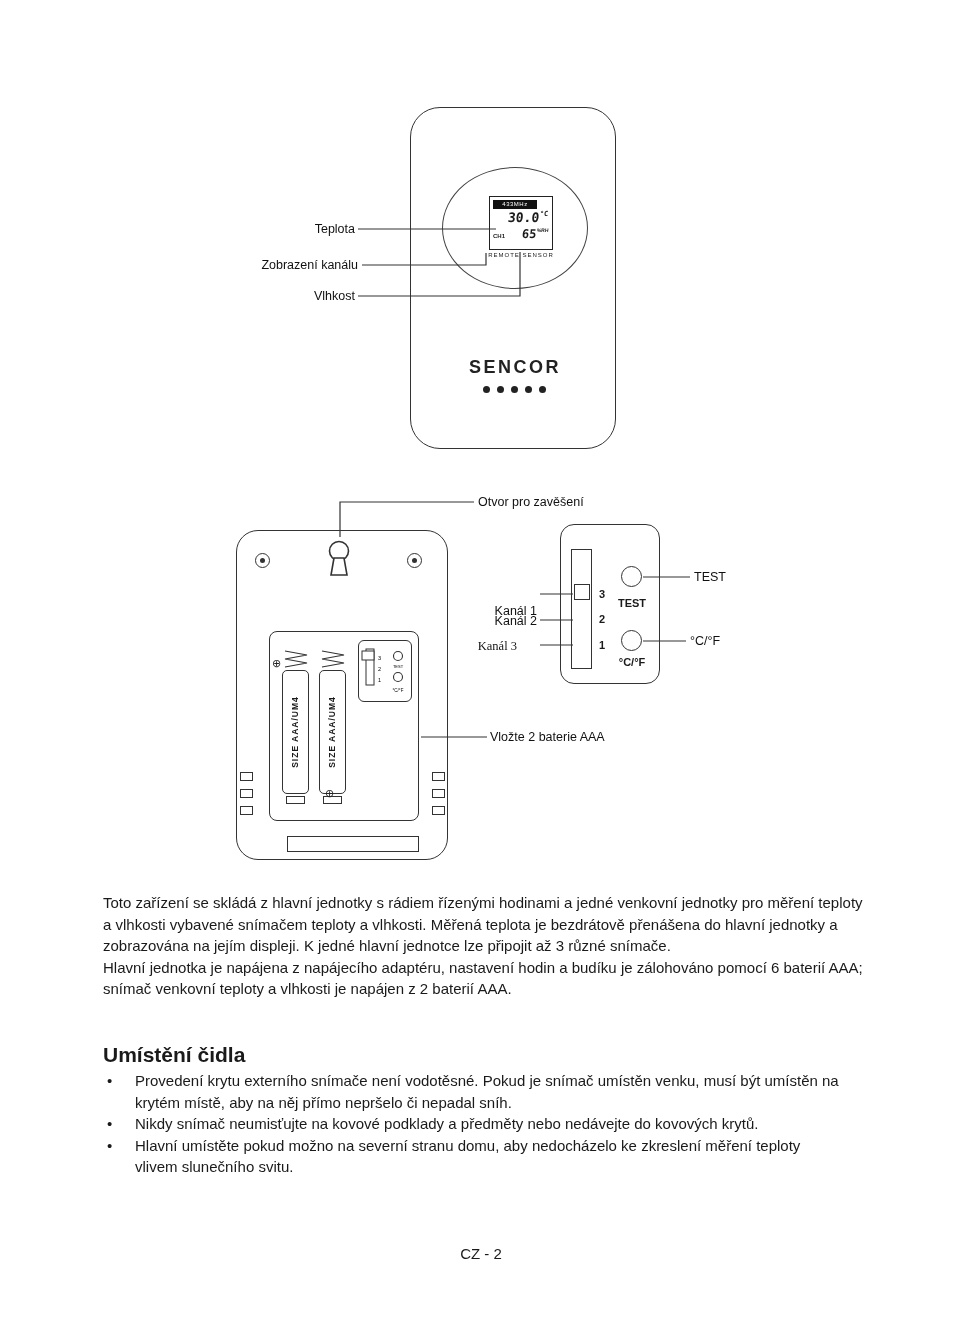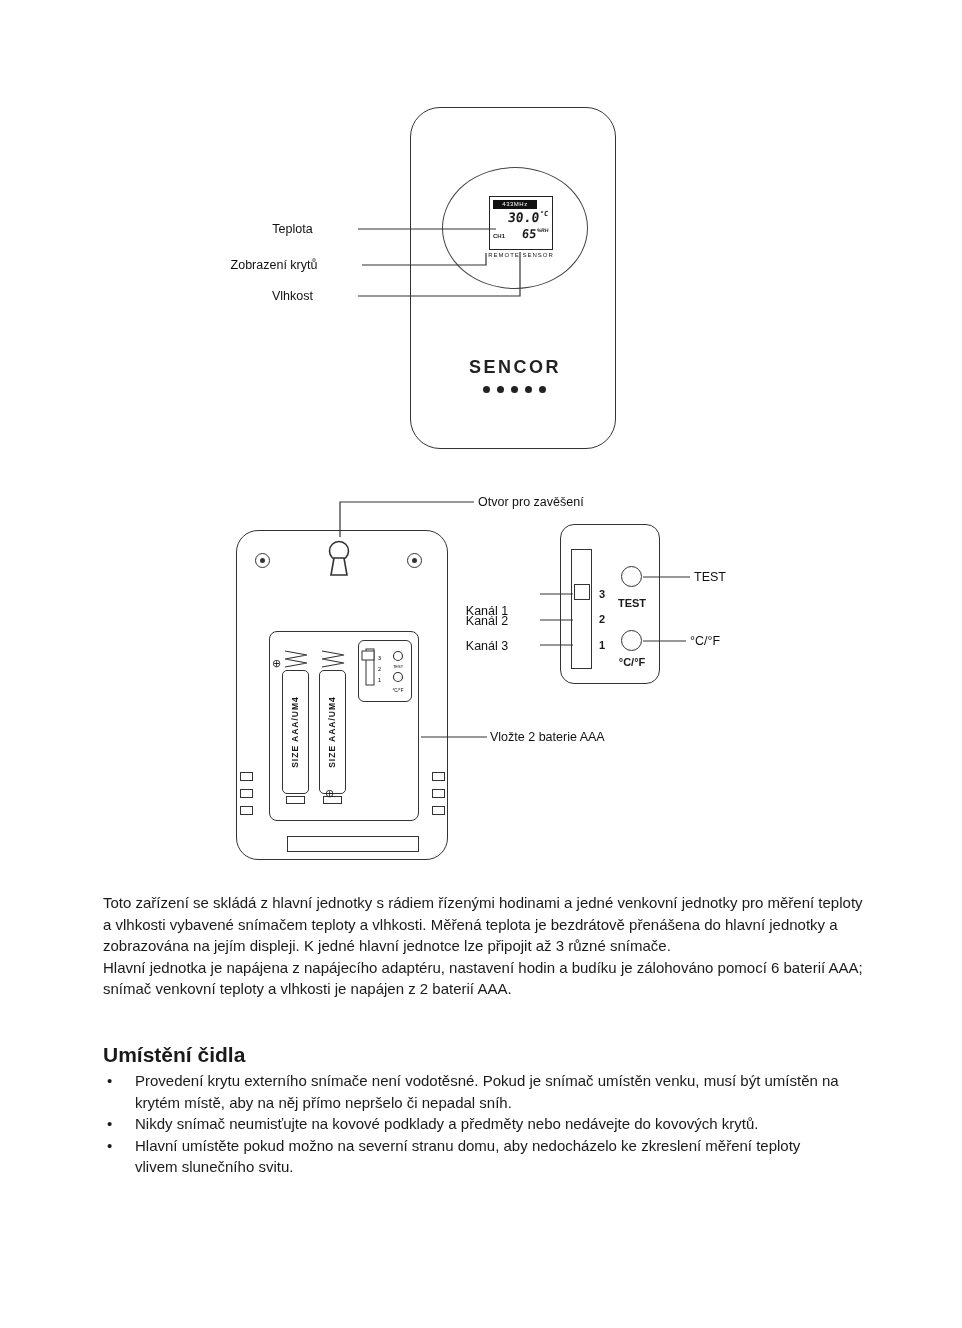--- a/index.html
+++ b/index.html
@@ -7,21 +7,21 @@
   .page {
     position: relative;
     width: 962px; height: 1328px;
     background: #fff;
     font-family: "Liberation Sans", sans-serif;
     color: #1a1a1a;
     overflow: hidden;
   }
   .abs { position: absolute; }
   .label { font-size: 12.5px; line-height: 14px; color: #111; }
-  .right { text-align: center; }
+  .right { text-align: right; }
 
   
   .front-body { left:410px; top:107px; width:206px; height:342px;
     border:1.8px solid #333; border-radius:30px; }
   .front-oval { left:442px; top:167px; width:146px; height:122px;
     border:1.4px solid #444; border-radius:50%; }
   .lcd { left:489px; top:196px; width:64px; height:54px;
     border:1.7px solid #222; background:#fff; }
   .lcd-band { position:absolute; left:3px; top:3px; width:44px; height:9px;
     background:#111; color:#fff; font-size:6px; line-height:9px;
@@ -103,21 +103,21 @@
   <div class="abs sencor">SENCOR</div>
   <div class="abs dots">
     <span class="dot"></span>
     <span class="dot"></span>
     <span class="dot"></span>
     <span class="dot"></span>
     <span class="dot"></span>
   </div>
 
   <div class="abs label right" style="left:230px; top:222px; width:125px;">Teplota</div>
-  <div class="abs label right" style="left:190px; top:258px; width:168px;">Zobrazení krytů</div>
+  <div class="abs label right" style="left:190px; top:258px; width:168px;">Zobrazení kanálu</div>
   <div class="abs label right" style="left:230px; top:289px; width:125px;">Vlhkost</div>
 
   <div class="abs back-body"></div>
   <div class="abs screw" style="left:255px; top:553px;"></div>
   <div class="abs screw" style="left:407px; top:553px;"></div>
 
   <div class="abs batt-comp"></div>
   <div class="abs battery" style="left:282px; top:670px;"></div>
   <div class="abs battery" style="left:319px; top:670px;"></div>
   <div class="abs batt-label" style="left:236px; top:726px;">SIZE AAA/UM4</div>
@@ -133,21 +133,21 @@
   <div class="abs ridge" style="left:240px; top:789px;"></div>
   <div class="abs ridge" style="left:240px; top:806px;"></div>
   <div class="abs ridge" style="left:432px; top:772px;"></div>
   <div class="abs ridge" style="left:432px; top:789px;"></div>
   <div class="abs ridge" style="left:432px; top:806px;"></div>
   <div class="abs bottom-bar"></div>
 
   <div class="abs label" style="left:478px; top:495px;">Otvor pro zavěšení</div>
   <div class="abs label right" style="left:437px; top:604px; width:100px;">Kanál 1</div>
   <div class="abs label right" style="left:437px; top:614px; width:100px;">Kanál 2</div>
-  <div class="abs label right" style="left:437px; top:639px; width:100px;">Kanál 3</div>
+  <div class="abs label right" style="left:417px; top:639px; width:100px;font-family:Liberation Serif, serif;">Kanál 3</div>
   <div class="abs label" style="left:490px; top:730px;">Vložte 2 baterie AAA</div>
 
   <div class="abs detail-box"></div>
   <div class="abs detail-track"></div>
   <div class="abs detail-knob"></div>
   <div class="abs pos-num" style="left:599px; top:588px;">3</div>
   <div class="abs pos-num" style="left:599px; top:613px;">2</div>
   <div class="abs pos-num" style="left:599px; top:639px;">1</div>
   <div class="abs circle-btn" style="left:621px; top:566px;"></div>
   <div class="abs circle-btn" style="left:621px; top:630px;"></div>
@@ -206,14 +206,15 @@
     <div class="bullet-row">
       <span class="bullet-glyph">•</span>
       <span class="bullet-text">Nikdy snímač neumisťujte na kovové podklady a předměty nebo nedávejte do kovových krytů.</span>
     </div>
     <div class="bullet-row">
       <span class="bullet-glyph">•</span>
       <span class="bullet-text">Hlavní umístěte pokud možno na severní stranu domu, aby nedocházelo ke zkreslení měření teploty vlivem slunečního svitu.</span>
     </div>
   </div>
 
+  <div class="abs footer">CZ - 2</div>
 
 </div>
 
 </body></html>

